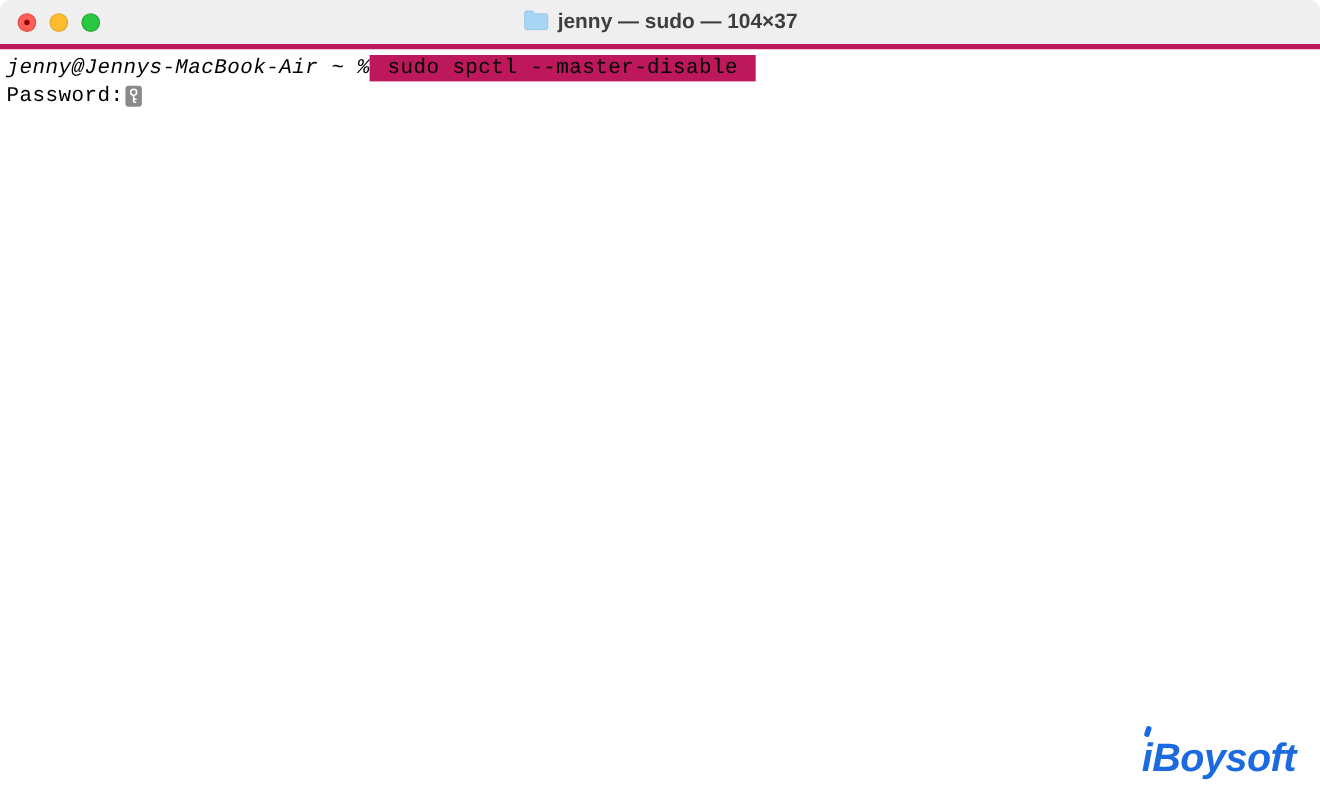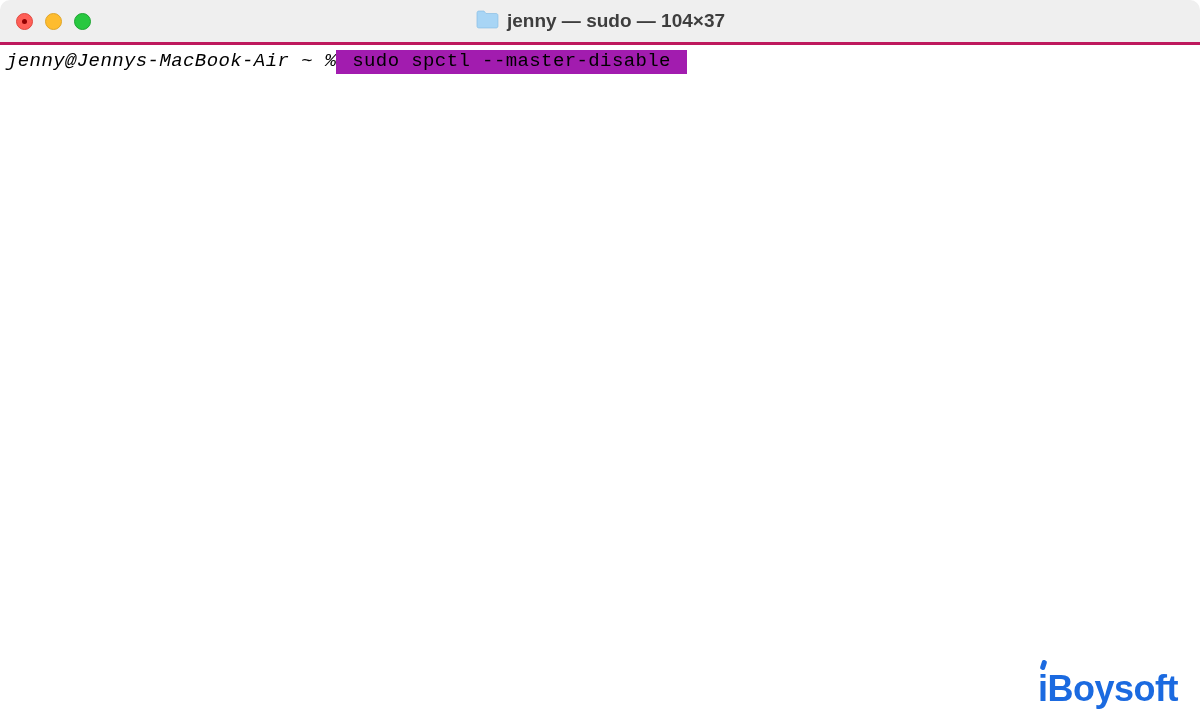--- a/index.html
+++ b/index.html
@@ -11,21 +11,21 @@
       width: 1200px;
       height: 726px;
       background: #ffffff;
       font-family: "SF Mono", "Menlo", "Monaco", "Courier New", monospace;
       overflow: hidden;
       position: relative;
     }
     .titlebar {
       height: 45px;
       background: #efefef;
-      border-bottom: 3px solid #be185d;
+      border-bottom: 5px solid #be185d;
       border-radius: 10px 10px 0 0;
       display: flex;
       align-items: center;
       position: relative;
       padding: 0 16px;
     }
     .traffic-lights {
       display: flex;
       gap: 12px;
       align-items: center;
@@ -84,21 +84,21 @@
     }
     .terminal-line {
       white-space: pre;
       font-family: "SF Mono", "Menlo", "Monaco", "Courier New", monospace;
     }
     .prompt-segment {
       font-family: inherit;
       font-style: italic;
     }
     .highlighted-command {
-      background: #a21caf;
+      background: #be185d;
       padding: 0 4px 2px 4px;
     }
     .password-line {
       display: flex;
       align-items: center;
     }
     .key-icon {
       display: inline-flex;
       align-items: center;
       justify-content: center;
@@ -113,20 +113,21 @@
       width: 9px;
       height: 15px;
     }
     .watermark {
       position: absolute;
       bottom: 16px;
       right: 22px;
       font-family: -apple-system, BlinkMacSystemFont, "Segoe UI", sans-serif;
       font-size: 36px;
       font-weight: 700;
+      font-style: italic;
       color: #1b6ae0;
       letter-spacing: -0.5px;
       margin-left: 13px;
     }
     .watermark .accent {
       position: relative;
     }
     .watermark .accent::before {
       content: "";
       position: absolute;
@@ -153,17 +154,28 @@
       <svg class="folder-icon" viewBox="0 0 24 20">
         <path d="M2 4 C2 2.5 3 2 4 2 L9 2 L11 4.5 L21 4.5 C22.5 4.5 23 5.5 23 6.5 L23 17 C23 18.5 22 19 21 19 L4 19 C2.5 19 2 18 2 17 Z" fill="#a8d5f5" stroke="#7fb9e0" stroke-width="0.6"></path>
       </svg>
     </span>
     <span class="window-title">jenny — sudo — 104×37</span>
   </div>
 </div>
 
 <div class="terminal-body">
   <div class="terminal-line"><span class="prompt-segment">jenny@Jennys-MacBook-Air ~ %</span><span class="highlighted-command"> sudo spctl --master-disable </span></div>
+  <div class="terminal-line password-line">
+    <span>Password:</span>
+    <span class="key-icon">
+      <svg viewBox="0 0 10 16">
+        <circle cx="5" cy="4" r="3" fill="none" stroke="#ffffff" stroke-width="1.6"></circle>
+        <line x1="5" y1="7" x2="5" y2="14" stroke="#ffffff" stroke-width="1.6"></line>
+        <line x1="5" y1="11" x2="8" y2="11" stroke="#ffffff" stroke-width="1.6"></line>
+        <line x1="5" y1="14" x2="7.5" y2="14" stroke="#ffffff" stroke-width="1.6"></line>
+      </svg>
+    </span>
+  </div>
 </div>
 
 <div class="watermark">
   <span class="accent">i</span><span>Boysoft</span>
 </div>
 
 </body></html>

